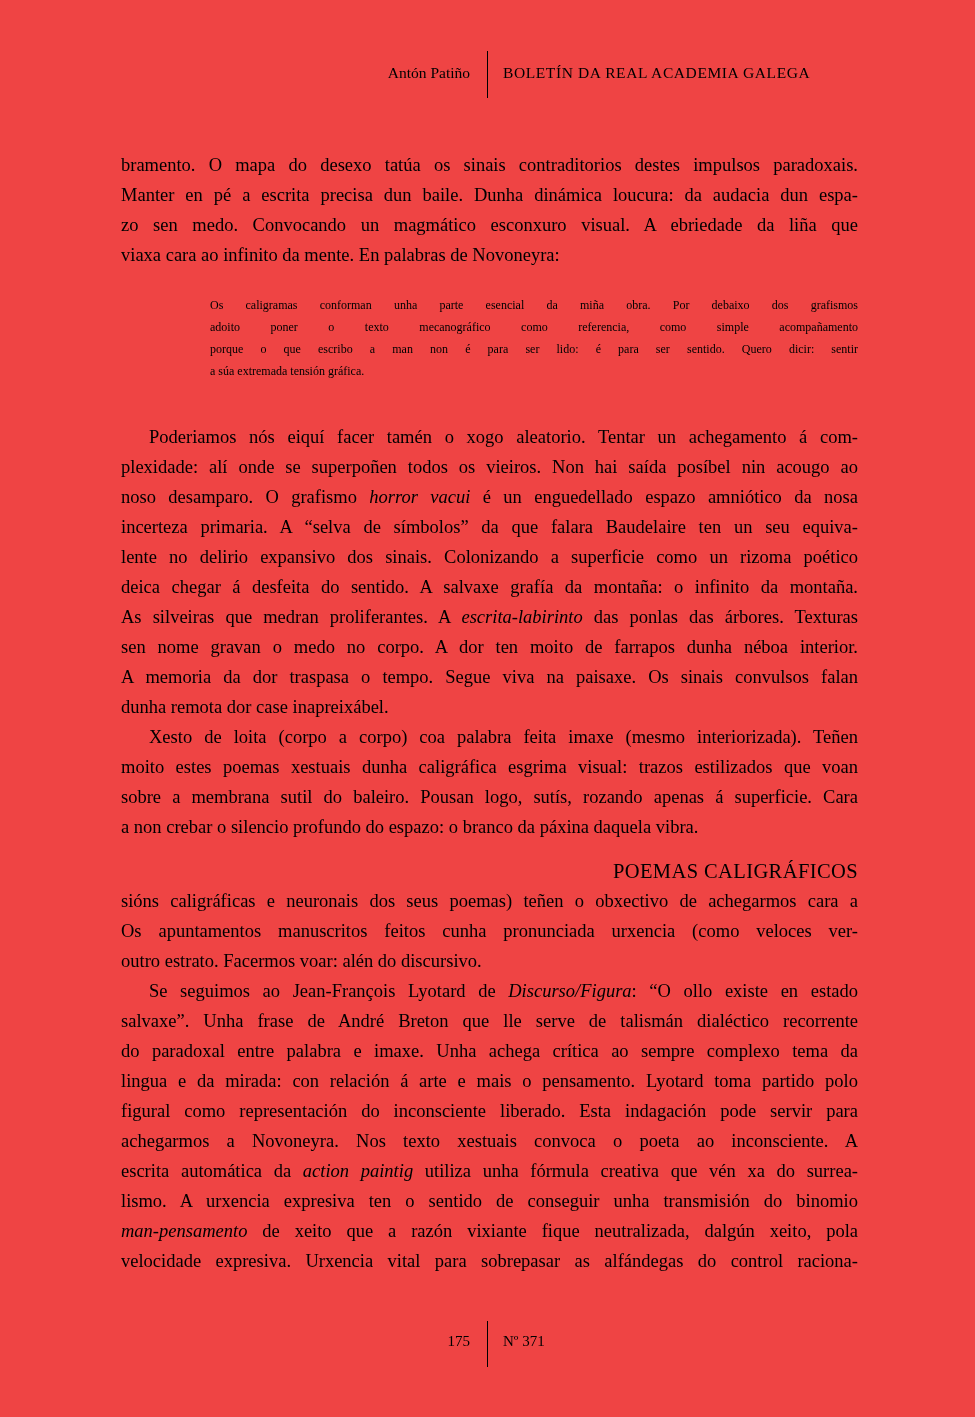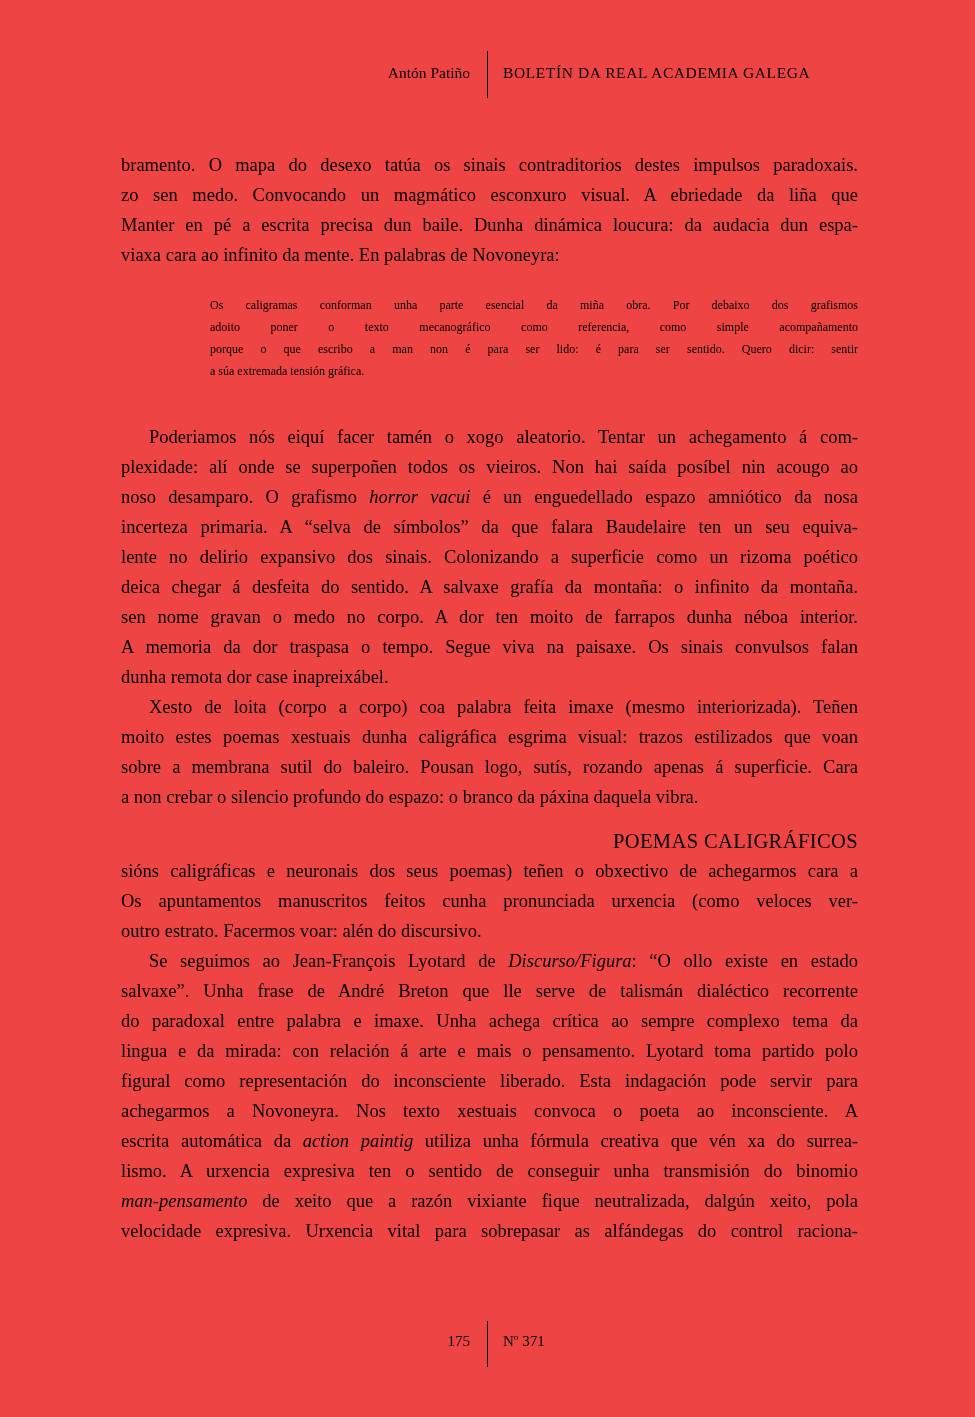--- a/index.html
+++ b/index.html
@@ -102,37 +102,38 @@
 
 <div class="page" style="background: #ef4444; color: rgb(0, 0, 0);">
 
   <span class="author">Antón Patiño</span>
   <span class="hdiv"></span>
   <span class="journal">BOLETÍN DA REAL ACADEMIA GALEGA</span>
 
   <main class="article">
       <div class="block body">
         <div class="line"><span>bramento. O mapa do desexo tatúa os sinais contraditorios destes impulsos paradoxais.</span></div>
+        <div class="line"><span>Manter en pé a escrita precisa dun baile. Dunha dinámica loucura: da audacia dun espa-</span></div>
         <div class="line"><span>zo sen medo. Convocando un magmático esconxuro visual. A ebriedade da liña que</span></div>
-        <div class="line"><span>Manter en pé a escrita precisa dun baile. Dunha dinámica loucura: da audacia dun espa-</span></div>
         <div class="line last"><span>viaxa cara ao infinito da mente. En palabras de Novoneyra:</span></div>
       </div>
       <div class="block quote">
         <div class="line"><span>Os caligramas conforman unha parte esencial da miña obra. Por debaixo dos grafismos</span></div>
         <div class="line"><span>adoito poner o texto mecanográfico como referencia, como simple acompañamento</span></div>
         <div class="line"><span>porque o que escribo a man non é para ser lido: é para ser sentido. Quero dicir: sentir</span></div>
         <div class="line last"><span>a súa extremada tensión gráfica.</span></div>
       </div>
       <div class="block body">
         <div class="line indent"><span>Poderiamos nós eiquí facer tamén o xogo aleatorio. Tentar un achegamento á com-</span></div>
         <div class="line"><span>plexidade: alí onde se superpoñen todos os vieiros. Non hai saída posíbel nin acougo ao</span></div>
         <div class="line"><span>noso desamparo. O grafismo </span><span class="it">horror vacui</span><span> é un enguedellado espazo amniótico da nosa</span></div>
         <div class="line"><span>incerteza primaria. A “selva de símbolos” da que falara Baudelaire ten un seu equiva-</span></div>
         <div class="line"><span>lente no delirio expansivo dos sinais. Colonizando a superficie como un rizoma poético</span></div>
         <div class="line"><span>deica chegar á desfeita do sentido. A salvaxe grafía da montaña: o infinito da montaña.</span></div>
+        <div class="line"><span>As silveiras que medran proliferantes. A </span><span class="it">escrita-labirinto</span><span> das ponlas das árbores. Texturas</span></div>
         <div class="line"><span>sen nome gravan o medo no corpo. A dor ten moito de farrapos dunha néboa interior.</span></div>
         <div class="line"><span>A memoria da dor traspasa o tempo. Segue viva na paisaxe. Os sinais convulsos falan</span></div>
         <div class="line last"><span>dunha remota dor case inapreixábel.</span></div>
       </div>
       <div class="block body">
         <div class="line indent"><span>Xesto de loita (corpo a corpo) coa palabra feita imaxe (mesmo interiorizada). Teñen</span></div>
         <div class="line"><span>moito estes poemas xestuais dunha caligráfica esgrima visual: trazos estilizados que voan</span></div>
         <div class="line"><span>sobre a membrana sutil do baleiro. Pousan logo, sutís, rozando apenas á superficie. Cara</span></div>
         <div class="line last"><span>a non crebar o silencio profundo do espazo: o branco da páxina daquela vibra.</span></div>
       </div>

